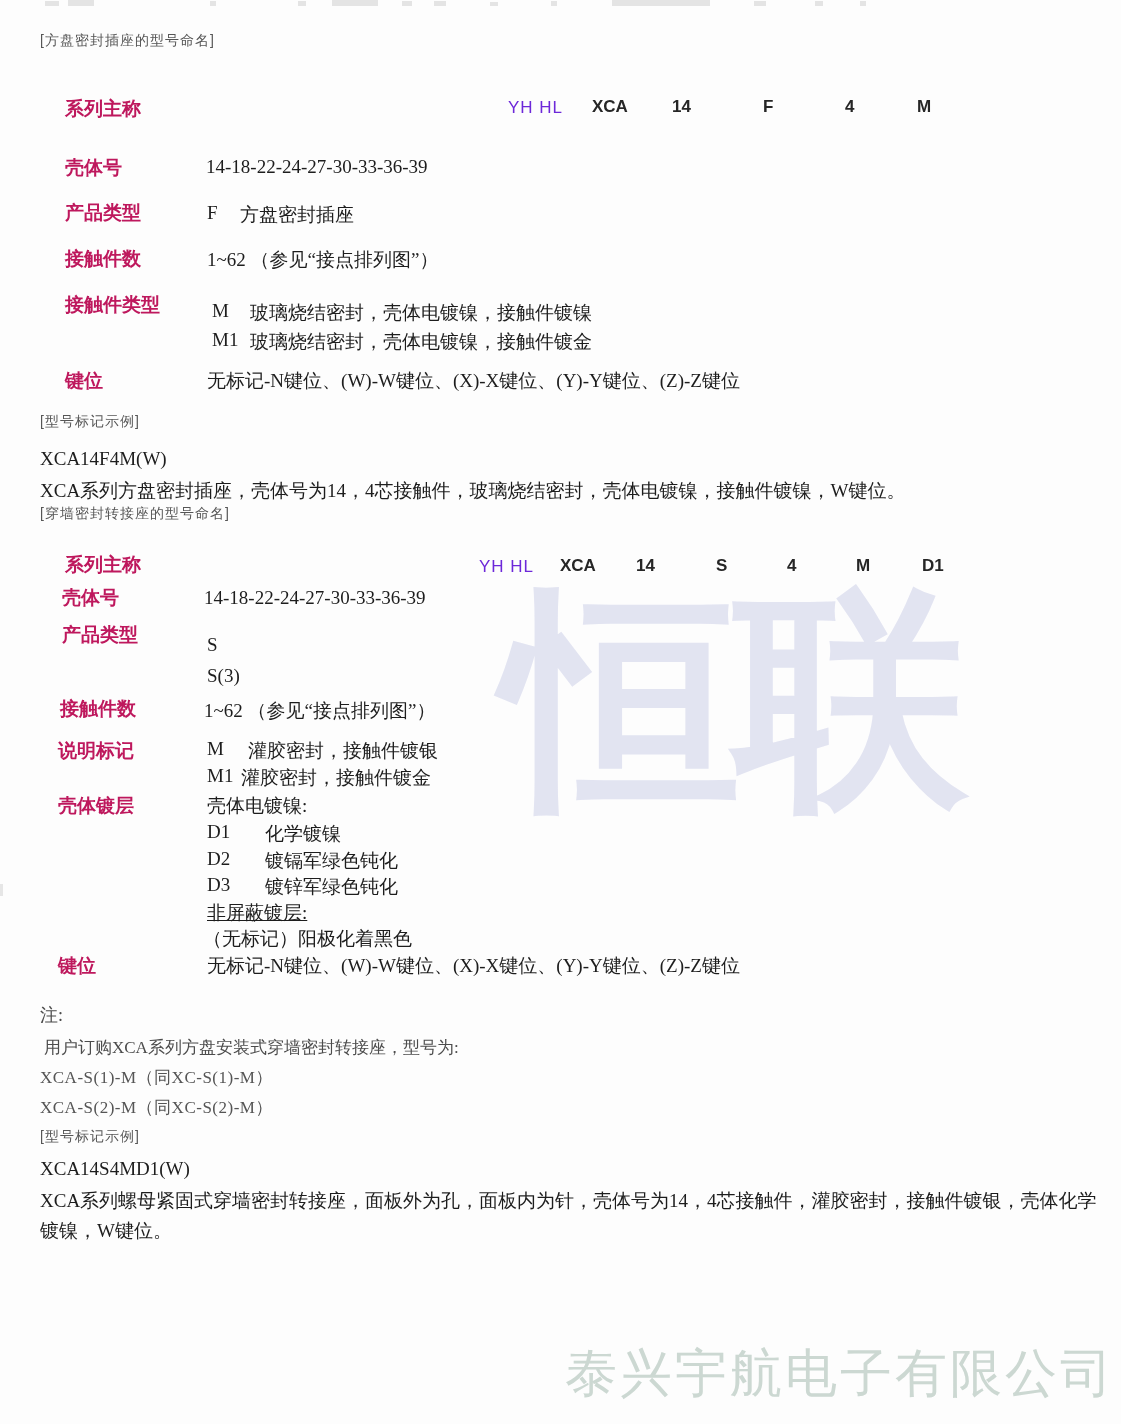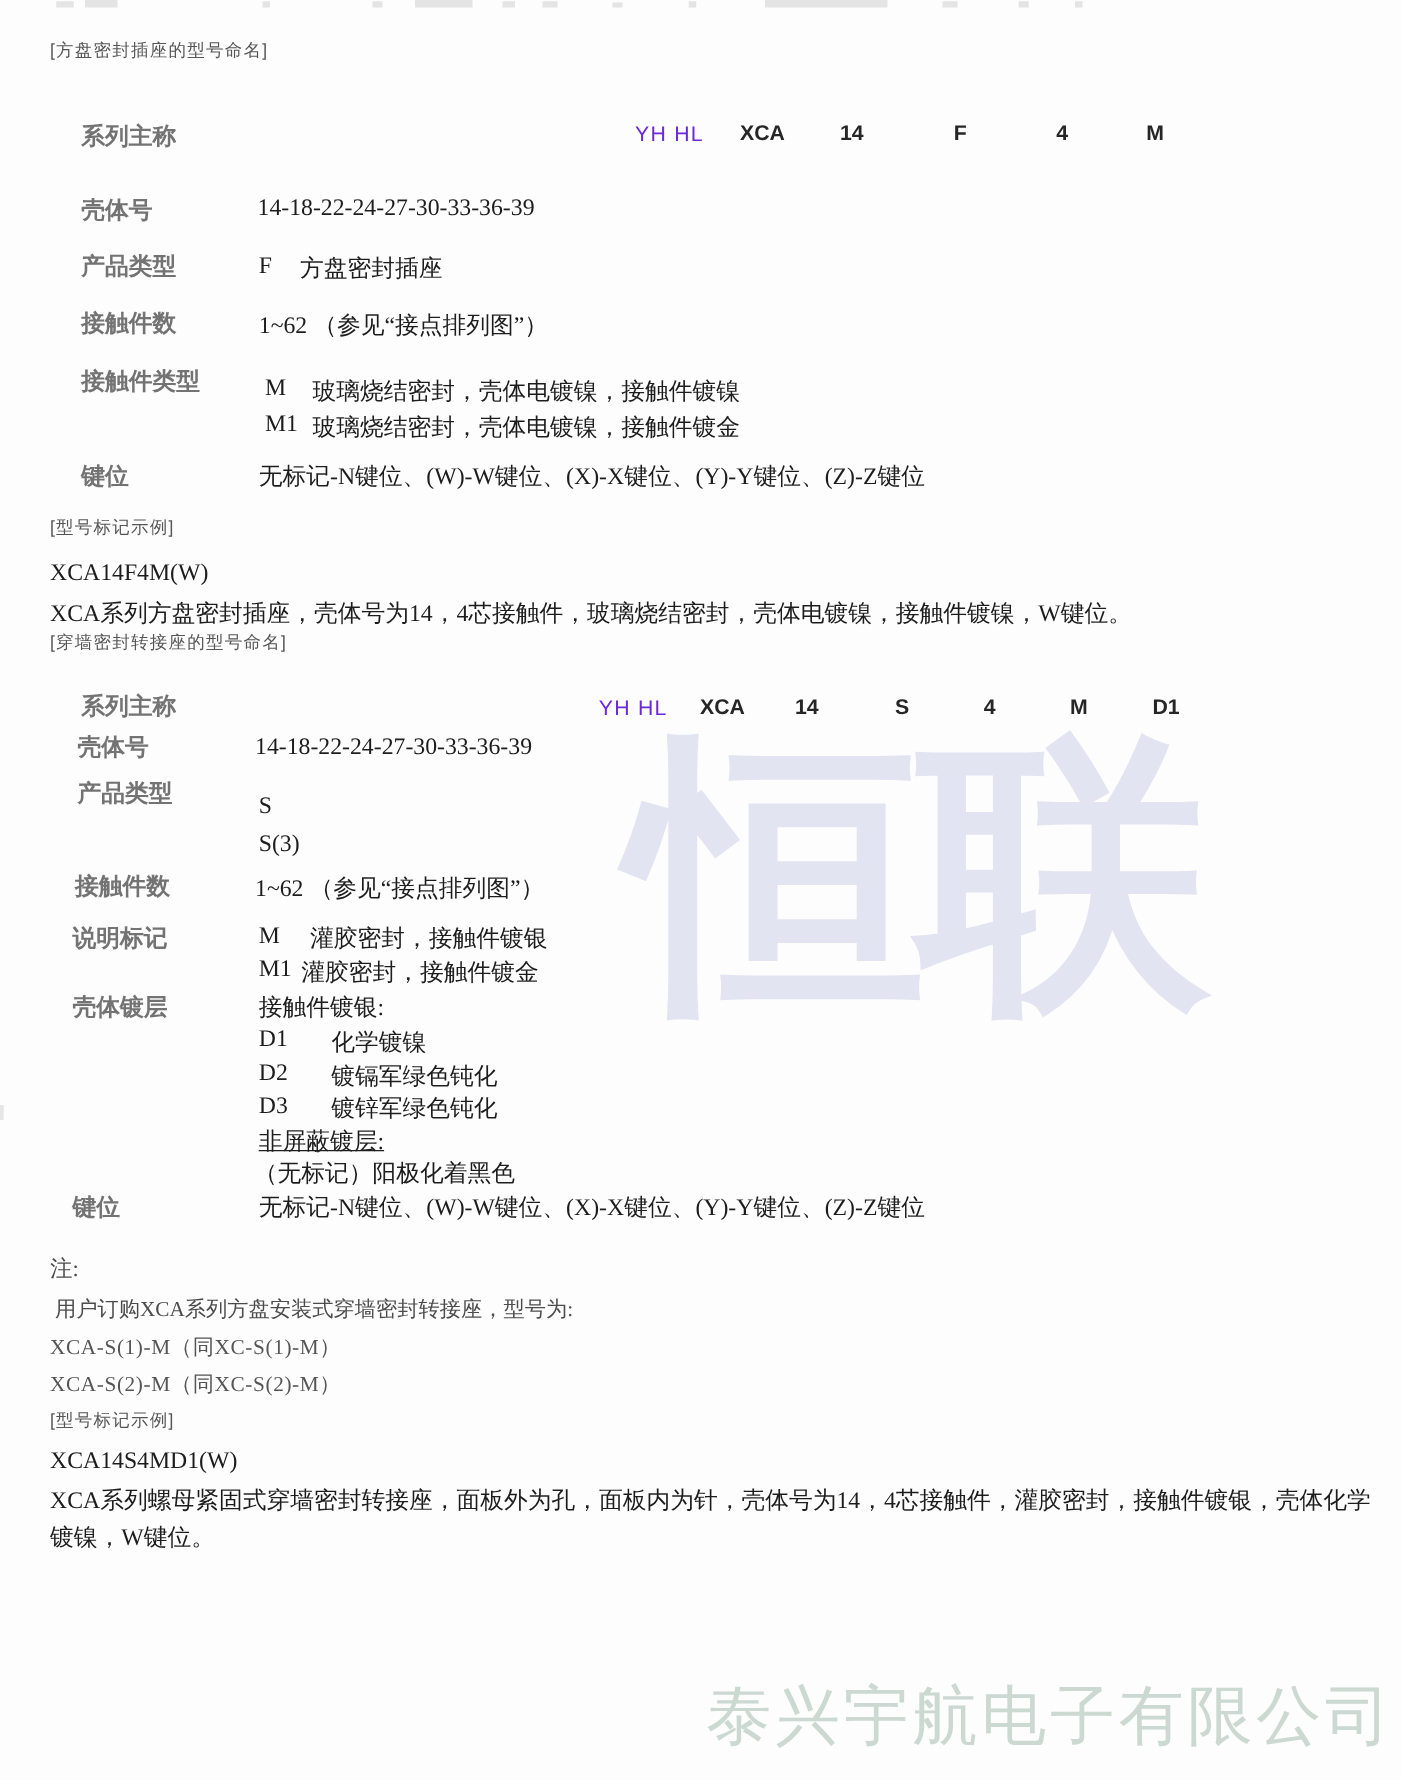--- a/index.html
+++ b/index.html
@@ -9,21 +9,21 @@
     margin:0 auto;
     background:#fdfdfd;
     overflow:hidden;
     font-family:"Liberation Serif","DejaVu Serif",serif;
     color:#1c1c1c;
   }
   .abs{position:absolute;white-space:nowrap;}
   
   .lbl{
     font-family:"Liberation Sans","DejaVu Sans",sans-serif;
-    font-weight:700;font-size:19px;color:#737373;
+    font-weight:700;font-size:19px;color:#be185d;
   }
   
   .body{font-size:19px;color:#1d1d1d;}
   
   .hd{
     font-family:"Liberation Sans","DejaVu Sans",sans-serif;
     font-weight:400;font-size:14px;color:#565656;letter-spacing:1px;
   }
   
   .code{
@@ -133,21 +133,21 @@
   <div class="abs lbl" style="left:60px;top:696px;">接触件数</div>
   <div class="abs body" style="left:204px;top:698px;">1~62 （参见“接点排列图”）</div>
 
   <div class="abs lbl" style="left:58px;top:738px;">说明标记</div>
   <span class="abs body" style="left:207px;top:738px;">M</span>
   <span class="abs body" style="left:248px;top:738px;">灌胶密封，接触件镀银</span>
   <span class="abs body" style="left:207px;top:765px;">M1</span>
   <span class="abs body" style="left:241px;top:765px;">灌胶密封，接触件镀金</span>
 
   <div class="abs lbl" style="left:58px;top:793px;">壳体镀层</div>
-  <div class="abs body" style="left:207px;top:793px;">接触件镀银:</div>
+  <div class="abs body" style="left:207px;top:793px;">壳体电镀镍:</div>
   <span class="abs body" style="left:207px;top:821px;">D1</span>
   <span class="abs body" style="left:265px;top:821px;">化学镀镍</span>
   <span class="abs body" style="left:207px;top:848px;">D2</span>
   <span class="abs body" style="left:265px;top:848px;">镀镉军绿色钝化</span>
   <span class="abs body" style="left:207px;top:874px;">D3</span>
   <span class="abs body" style="left:265px;top:874px;">镀锌军绿色钝化</span>
   <div class="abs body" style="left:207px;top:900px;text-decoration:underline;">非屏蔽镀层:</div>
   <div class="abs body" style="left:203px;top:926px;text-align:right;">（无标记）阳极化着黑色</div>
 
   <div class="abs lbl" style="left:58px;top:953px;">键位</div>

